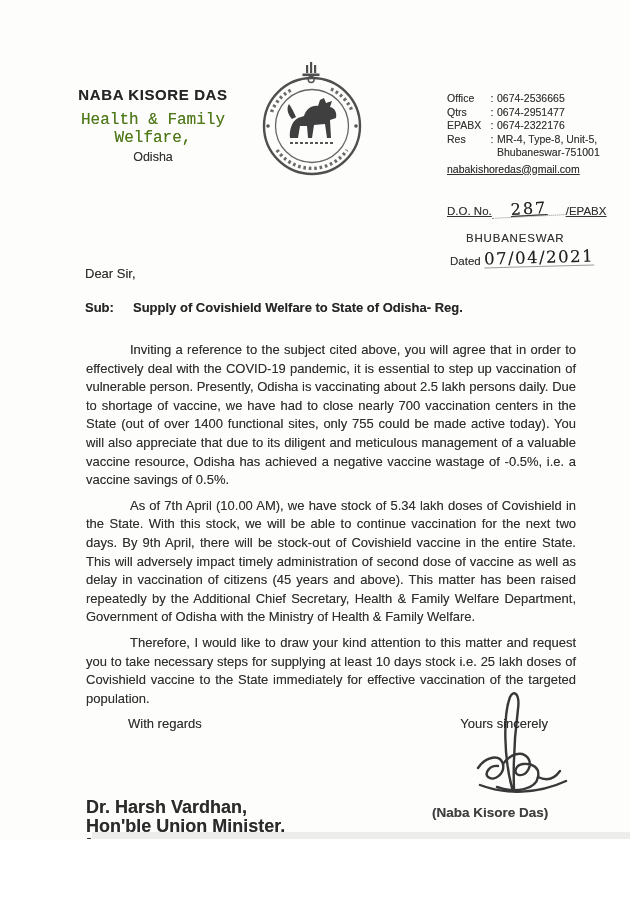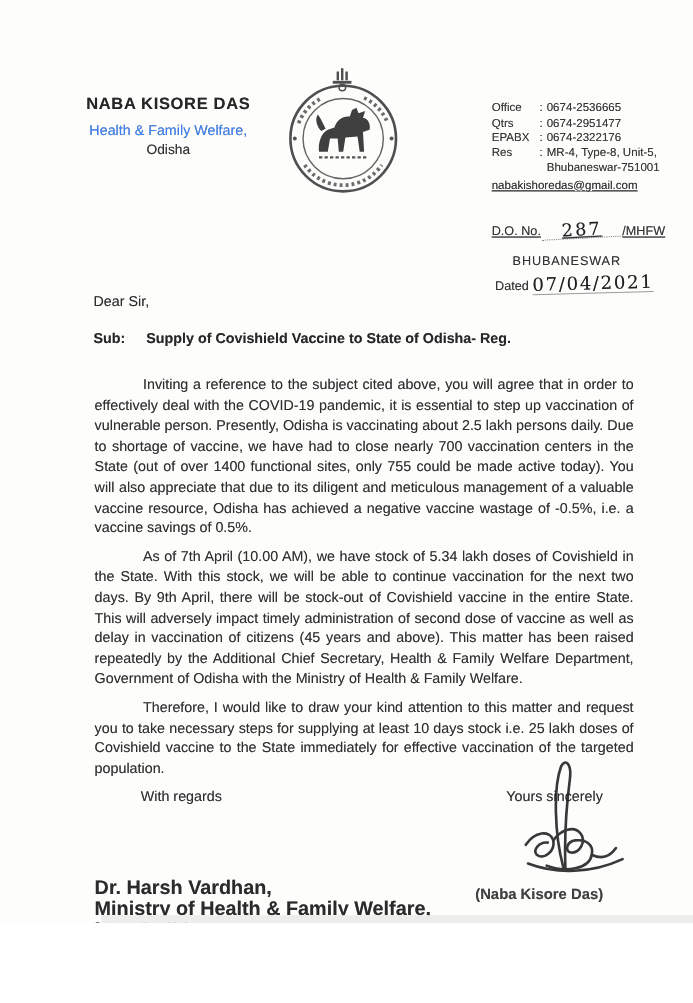--- a/index.html
+++ b/index.html
@@ -13,21 +13,21 @@
   }
   .scan-text{ text-shadow:0 0 .6px rgba(70,70,70,.55); }
 
   
   .lh-left{
     position:absolute;left:46px;top:86px;width:214px;
     text-align:center;
   }
   .lh-name{font-size:15px;font-weight:bold;letter-spacing:.6px;color:#262626;}
   .lh-title{font-size:11.5px;margin-top:6px;letter-spacing:.8px;color:#3a3a3a;}
-  .lh-dept{font-size:13px;margin-top:8px;color:#3b82f6;}
+  .lh-dept{font-size:16px;margin-top:8px;color:#4d7c0f;font-family:Liberation Mono, monospace;}
   .lh-state{font-size:12.5px;margin-top:3px;color:#333;}
 
   .emblem{position:absolute;left:255px;top:58px;width:114px;height:120px;}
 
   .lh-right{position:absolute;left:447px;top:92px;width:180px;font-size:10.5px;color:#353535;}
   .contact-row{display:flex;line-height:13.5px;}
   .c-label{width:40px;flex:none;}
   .c-colon{width:10px;flex:none;text-align:center;}
   .c-value{flex:1;}
   .c-cont{margin-left:50px;line-height:13.5px;}
@@ -117,32 +117,32 @@
       <span class="c-colon">:</span>
       <span class="c-value">MR-4, Type-8, Unit-5,</span>
     </div>
     <div class="c-cont">Bhubaneswar-751001</div>
     <div class="email">nabakishoredas@gmail.com</div>
   </div>
 
   <div class="do-line">
     <span>D.O. No.</span>
     <span class="hand do-num">287</span>
-    <span>/MHFW</span>
+    <span>/EPABX</span>
   </div>
   <div class="place">BHUBANESWAR</div>
   <div class="dated-line">
     <span>Dated</span>&nbsp;
     <span class="hand date-val">07/04/2021</span>
   </div>
 
   <div class="salutation">Dear Sir,</div>
   <div class="subject">
     <span class="sub-label">Sub:</span>
-    <span>Supply of Covishield Vaccine to State of Odisha- Reg.</span>
+    <span>Supply of Covishield Welfare to State of Odisha- Reg.</span>
   </div>
 
   <div class="body-text">
     <p class="para">Inviting a reference to the subject cited above, you will agree that in order to effectively deal with the COVID-19 pandemic, it is essential to step up vaccination of vulnerable person. Presently, Odisha is vaccinating about 2.5 lakh persons daily. Due to shortage of vaccine, we have had to close nearly 700 vaccination centers in the State (out of over 1400 functional sites, only 755 could be made active today).  You will also appreciate that due to its diligent and meticulous management of a valuable vaccine resource, Odisha has achieved a negative vaccine wastage of -0.5%, i.e. a vaccine savings of 0.5%.</p>
     <p class="para">As of 7th April (10.00 AM), we have stock of 5.34 lakh doses of Covishield in the State. With this stock, we will be able to continue vaccination for the next two days. By 9th April, there will be stock-out of Covishield vaccine in the entire State. This will adversely impact timely administration of second dose of vaccine as well as delay in vaccination of citizens (45 years and above). This matter has been raised repeatedly by the Additional Chief Secretary, Health &amp; Family Welfare Department, Government of Odisha with the Ministry of Health &amp; Family Welfare.</p>
     <p class="para">Therefore, I would like to draw your kind attention to this matter and request you to take necessary steps for  supplying  at least 10 days stock i.e. 25 lakh doses of Covishield vaccine to the State immediately for effective vaccination of the targeted population.</p>
     <div class="closing-row">
       <span class="regards">With regards</span>
       <span class="sincerely">Yours sincerely</span>
     </div>
@@ -154,18 +154,19 @@
       <path d="M26,80 C34,68 48,66 51,76 C53,86 42,94 36,89 C32,85 38,77 46,78"></path>
       <path d="M51,76 C58,66 70,62 76,70 C81,77 75,88 67,87 C61,86 63,77 71,76 C81,75 88,80 86,89 C84,101 64,106 45,99"></path>
       <path d="M86,89 C96,94 103,90 108,83"></path>
       <path d="M28,97 C54,107 86,106 114,93"></path>
     </g>
   </svg>
   <div class="signatory">(Naba Kisore Das)</div>
 
   <div class="addressee">
     <div>Dr. Harsh Vardhan,</div>
+    <div>Hon'ble Union Minister,</div>
     <div>Ministry of Health &amp; Family Welfare,</div>
     <div>New Delhi.</div>
   </div>
 
   <div class="bottom-smudge"></div>
 </div>
 
 </body></html>

